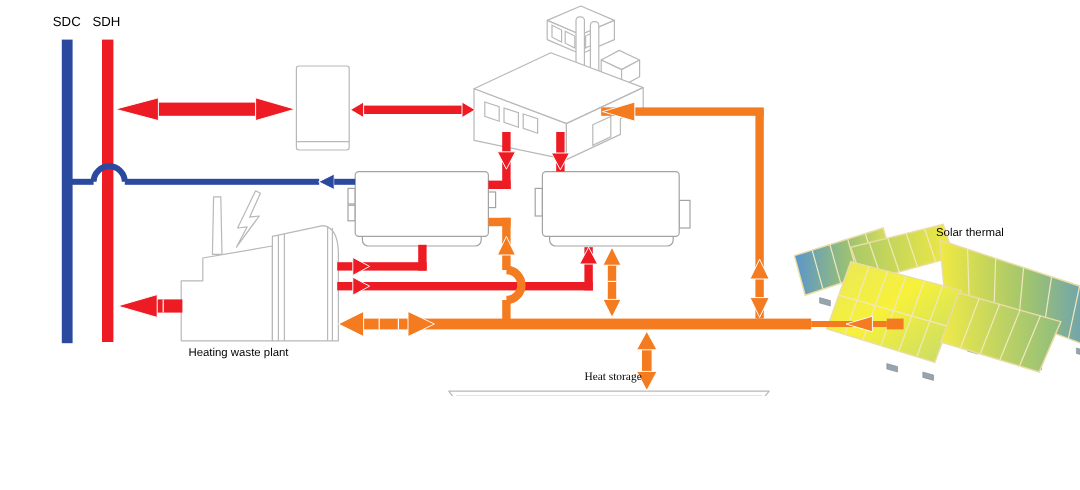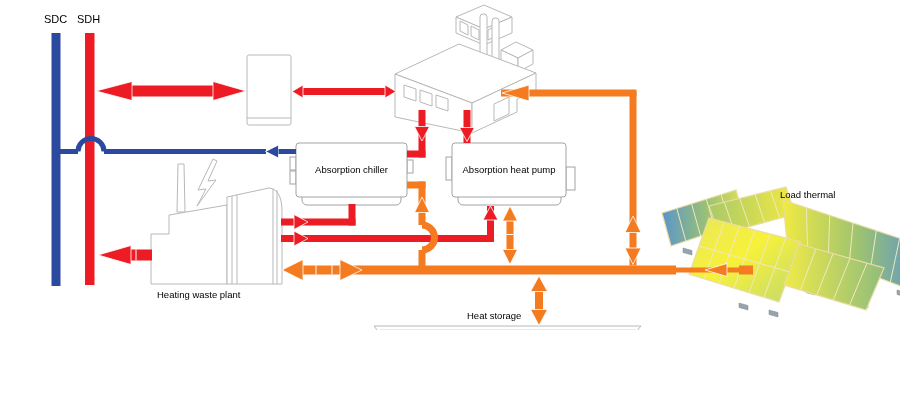--- a/index.html
+++ b/index.html
@@ -239,19 +239,17 @@
     <rect class="pipe-orange" x="590.5" y="92" width="7" height="173.5"></rect>
     <polygon class="pipe-orange head" points="594,216 586,232.5 602,232.5"></polygon>
     <polygon class="pipe-orange head" points="594,264.5 586,248 602,248"></polygon>
     <rect class="pipe-orange" x="462" y="89.5" width="135.5" height="7"></rect>
     <polygon class="pipe-orange head" points="463,93 490,85 490,101"></polygon>
   </g>
 </svg>
 
 <div class="lbl lbl-big" style="left:5px;top:13px;">SDC</div>
 <div class="lbl lbl-big" style="left:38px;top:13px;text-align:center;">SDH</div>
-<div class="lbl lbl-center" style="left:257px;top:143px;width:111px;height:54px;">Absorption chiller</div>
-<div class="lbl lbl-center" style="left:413px;top:143px;width:114px;height:54px;">Absorption heat pump</div>
 <div class="lbl" style="left:118px;top:289px;width:120px;">Heating waste plant</div>
-<div class="lbl" style="left:741px;top:189px;width:80px;">Load thermal</div>
-<div class="lbl" style="left:428px;top:310px;width:70px;">Heat storage</div>
+<div class="lbl" style="left:741px;top:189px;width:80px;">Solar thermal</div>
+<div class="lbl" style="left:448px;top:310px;width:70px;font-family:Liberation Serif, serif;">Heat storage</div>
 
 </div>
 
 </body></html>

